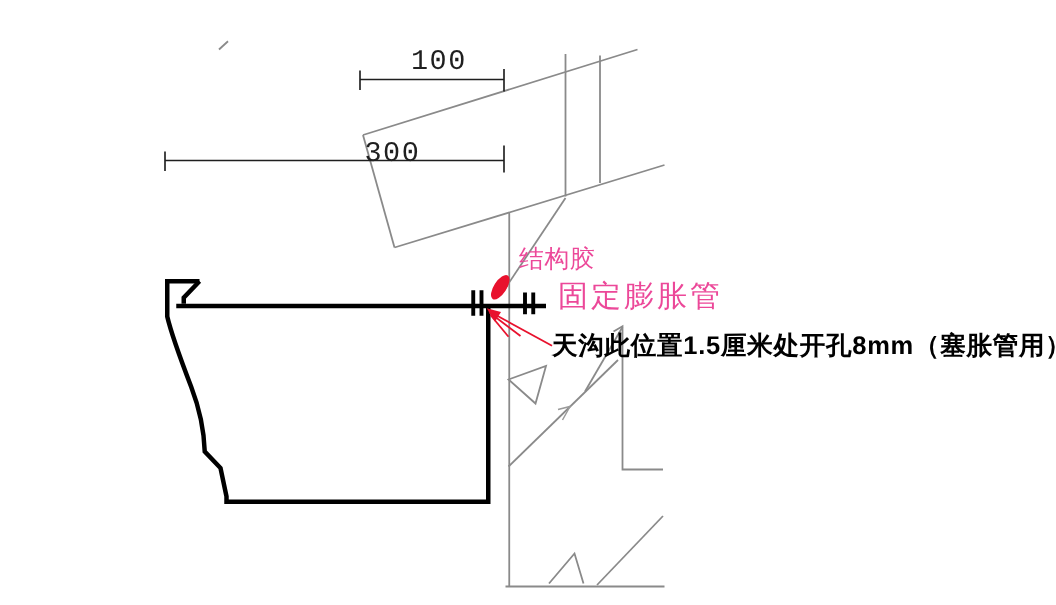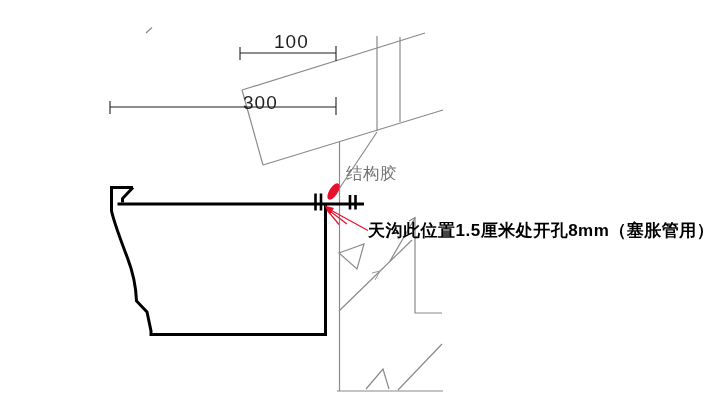--- a/index.html
+++ b/index.html
@@ -6,24 +6,24 @@
   .canvas{
     position:relative;
     width:704px;height:403px;
     background:#ffffff;
     overflow:hidden;
     font-family:"Liberation Sans","DejaVu Sans",sans-serif;
   }
   svg{position:absolute;left:0;top:0;}
   .txt{position:absolute;white-space:nowrap;line-height:1;}
   .dim-num{
-    font-family:Liberation Sans, sans-serif;
+    font-family:Liberation Mono, monospace;
     font-size:19px;color:#1f1f1f;letter-spacing:1px;
   }
-  .lbl-gray{color:#737373;}
+  .lbl-gray{color:#ec4899;}
   .lbl-adhesive{left:346px;top:165px;font-size:16.5px;letter-spacing:.5px;}
   .lbl-anchor{left:372px;top:188px;font-size:20px;letter-spacing:2px;}
   .lbl-note{
     left:368px;top:222px;font-size:17px;font-weight:bold;color:#000;
     letter-spacing:.5px;
   }
   .d100{left:274px;top:32px;}
   .d200{left:243px;top:93px;}
   .gray-ln{stroke:#8a8a8a;stroke-width:1.2;fill:none;}
   .gray-thin{stroke:#9a9a9a;stroke-width:1;fill:none;}
@@ -95,15 +95,16 @@
       <path class="red-ln" d="M326.5,208.5 L347,224" stroke="#e8112d"></path>
       <path class="red-ln" d="M327,210 L339,224.5" stroke="#e8112d"></path>
       <polygon points="324.5,205.5 334,208 330,214.5" fill="#e8112d"></polygon>
     </g>
   </svg>
 
   <div class="txt dim-num d100">100</div>
   <div class="txt dim-num d200">300</div>
 
   <div class="txt lbl-gray lbl-adhesive">结构胶</div>
+  <div class="txt lbl-gray lbl-anchor">固定膨胀管</div>
   <div class="txt lbl-note">天沟此位置1.5厘米处开孔8mm（塞胀管用）</div>
 
 </div>
 
 </body></html>

